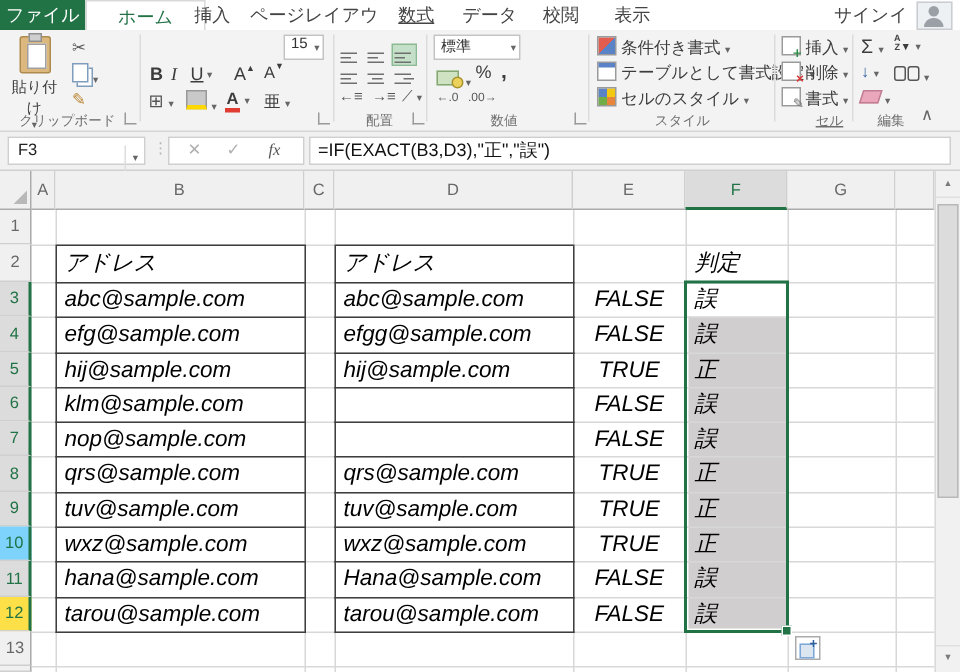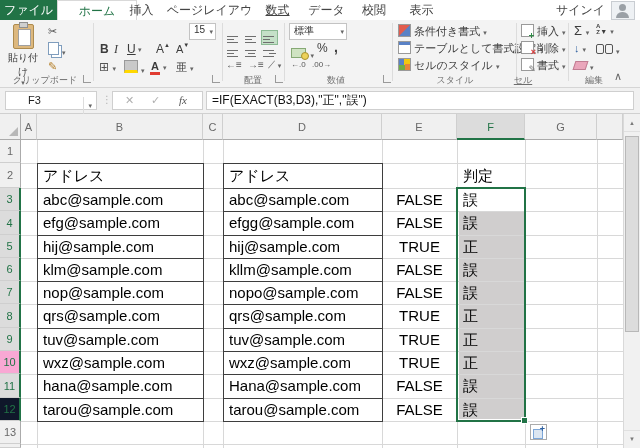--- a/index.html
+++ b/index.html
@@ -40,21 +40,21 @@
   .azx{display:inline-block;font-size:6px;line-height:6px;font-weight:bold;color:#444;text-align:center;}
   .person{position:absolute;width:22px;height:17px;background:#eef1f4;border:1px solid #c9cdd2;}
   .person:before{content:"";position:absolute;left:7px;top:2px;width:7px;height:7px;border-radius:50%;background:#9aa0a6;}
   .person:after{content:"";position:absolute;left:4px;top:10px;width:13px;height:6px;border-radius:6px 6px 0 0;background:#9aa0a6;}
   
   #fbar{position:absolute;left:0;top:88px;width:640px;height:26px;background:#f1f1f1;border-bottom:1px solid #d0d0d0;box-sizing:border-box;}
   .fbox{position:absolute;top:3px;height:19px;background:#fff;border:1px solid #cfcfcf;box-sizing:border-box;font-size:11px;line-height:17px;}
   
   #sheet{position:absolute;left:0;top:0;width:640px;height:448px;pointer-events:none;}
   #sheet > div{pointer-events:auto;}
-  .cellTxt{font-size:15px;color:#000;white-space:nowrap;overflow:hidden;}
+  .cellTxt{font-size:15px;color:#000;white-space:nowrap;overflow:hidden;font-style:italic;}
   .hdr{font-size:11px;color:#686868;text-align:center;box-sizing:border-box;}
 </style>
 </head>
 <body>
 
 <div id="app">
 
   <div id="tabbar">
     <div class="tab file" style="left:0;width:57px;">ファイル</div>
     <div class="tab active" style="left:57px;width:80px;">ホーム</div>
@@ -153,35 +153,35 @@
 
     <div class="rbtn" style="left:398px;top:4px;"><span class="sicon cf"></span><span>条件付き書式</span> <span class="arrow">▾</span></div>
     <div class="rbtn" style="left:398px;top:21px;"><span class="sicon tbl"></span><span>テーブルとして書式設定</span> <span class="arrow">▾</span></div>
     <div class="rbtn" style="left:398px;top:38px;"><span class="sicon styles"></span><span>セルのスタイル</span> <span class="arrow">▾</span></div>
     <div class="grp-label" style="left:394px;width:122px;">スタイル</div>
     <div class="gdiv" style="left:516px;"></div>
 
     <div class="rbtn" style="left:521px;top:4px;"><span class="sicon"><span class="mini" style="color:#2e8b46;">＋</span></span><span>挿入</span> <span class="arrow">▾</span></div>
     <div class="rbtn" style="left:521px;top:21px;"><span class="sicon"><span class="mini" style="color:#d33;">×</span></span><span>削除</span> <span class="arrow">▾</span></div>
     <div class="rbtn" style="left:521px;top:38px;"><span class="sicon"><span class="mini" style="color:#777;">✎</span></span><span>書式</span> <span class="arrow">▾</span></div>
-    <div class="grp-label" style="left:498px;width:50px;text-decoration:underline;">セル</div>
+    <div class="grp-label" style="left:528px;width:50px;text-decoration:underline;">セル</div>
     <div class="gdiv" style="left:568px;"></div>
 
     <div class="rbtn" style="left:574px;top:3px;font-size:13px;"><span>Σ</span> <span class="arrow">▾</span></div>
     <div class="rbtn" style="left:574px;top:22px;color:#2e5f9e;font-weight:bold;">↓ <span class="arrow">▾</span></div>
     <div class="rbtn" style="left:574px;top:40px;"><span class="eraser"></span> <span class="arrow">▾</span></div>
     <div class="rbtn" style="left:596px;top:3px;"><span class="azx">A<br>Z</span><span style="font-size:7px;">▼</span> <span class="arrow">▾</span></div>
     <div class="rbtn" style="left:596px;top:24px;"><span class="binoc"></span><span class="binoc" style="margin-left:1px;"></span> <span class="arrow">▾</span></div>
     <div class="grp-label" style="left:566px;width:56px;">編集</div>
 
     <div class="abs" style="left:614px;top:50px;font-size:11px;color:#666;">∧</div>
   </div>
 
   <div id="fbar">
-    <div class="fbox" style="left:5px;width:92px;padding-left:22px;">
+    <div class="fbox" style="left:5px;width:92px;padding-left:6px;">
       <span>F3</span>
       <span class="arrow" style="position:absolute;right:4px;top:5px;border-left:1px solid #ddd;padding-left:4px;">▾</span>
     </div>
     <div class="abs" style="left:102px;top:6px;color:#b5b5b5;font-size:10px;">⋮</div>
     <div class="fbox" style="left:112px;width:91px;">
       <span style="position:absolute;left:12px;color:#b0b0b0;">✕</span>
       <span style="position:absolute;left:38px;color:#b0b0b0;">✓</span>
       <span style="position:absolute;left:66px;font-style:italic;font-family:'Liberation Serif',serif;color:#555;">fx</span>
     </div>
     <div class="fbox" style="left:206px;width:428px;padding-left:5px;font-size:12px;color:#111;">=IF(EXACT(B3,D3),"正","誤")</div>
@@ -240,25 +240,23 @@
       <div class="cellTxt" style="position: absolute; box-sizing: border-box; left: 458px; top: 188px; width: 66px; height: 23px; line-height: 23px; padding-left: 5px; text-align: left;">誤</div>
       <div class="cellTxt" style="position: absolute; box-sizing: border-box; left: 38px; top: 211px; width: 164px; height: 24px; line-height: 24px; padding-left: 5px; text-align: left;">efg@sample.com</div>
       <div class="cellTxt" style="position: absolute; box-sizing: border-box; left: 224px; top: 211px; width: 157px; height: 24px; line-height: 24px; padding-left: 5px; text-align: left;">efgg@sample.com</div>
       <div class="cellTxt" style="position: absolute; box-sizing: border-box; left: 383px; top: 211px; width: 73px; height: 24px; line-height: 24px; padding-left: 0px; text-align: center;">FALSE</div>
       <div class="cellTxt" style="position: absolute; box-sizing: border-box; left: 458px; top: 211px; width: 66px; height: 24px; line-height: 24px; padding-left: 5px; text-align: left;">誤</div>
       <div class="cellTxt" style="position: absolute; box-sizing: border-box; left: 38px; top: 235px; width: 164px; height: 23px; line-height: 23px; padding-left: 5px; text-align: left;">hij@sample.com</div>
       <div class="cellTxt" style="position: absolute; box-sizing: border-box; left: 224px; top: 235px; width: 157px; height: 23px; line-height: 23px; padding-left: 5px; text-align: left;">hij@sample.com</div>
       <div class="cellTxt" style="position: absolute; box-sizing: border-box; left: 383px; top: 235px; width: 73px; height: 23px; line-height: 23px; padding-left: 0px; text-align: center;">TRUE</div>
       <div class="cellTxt" style="position: absolute; box-sizing: border-box; left: 458px; top: 235px; width: 66px; height: 23px; line-height: 23px; padding-left: 5px; text-align: left;">正</div>
       <div class="cellTxt" style="position: absolute; box-sizing: border-box; left: 38px; top: 258px; width: 164px; height: 23px; line-height: 23px; padding-left: 5px; text-align: left;">klm@sample.com</div>
-      <div class="cellTxt" style="position: absolute; box-sizing: border-box; left: 224px; top: 258px; width: 157px; height: 23px; line-height: 23px; padding-left: 5px; text-align: left;">kllm@sample.com</div>
       <div class="cellTxt" style="position: absolute; box-sizing: border-box; left: 383px; top: 258px; width: 73px; height: 23px; line-height: 23px; padding-left: 0px; text-align: center;">FALSE</div>
       <div class="cellTxt" style="position: absolute; box-sizing: border-box; left: 458px; top: 258px; width: 66px; height: 23px; line-height: 23px; padding-left: 5px; text-align: left;">誤</div>
       <div class="cellTxt" style="position: absolute; box-sizing: border-box; left: 38px; top: 281px; width: 164px; height: 23px; line-height: 23px; padding-left: 5px; text-align: left;">nop@sample.com</div>
-      <div class="cellTxt" style="position: absolute; box-sizing: border-box; left: 224px; top: 281px; width: 157px; height: 23px; line-height: 23px; padding-left: 5px; text-align: left;">nopo@sample.com</div>
       <div class="cellTxt" style="position: absolute; box-sizing: border-box; left: 383px; top: 281px; width: 73px; height: 23px; line-height: 23px; padding-left: 0px; text-align: center;">FALSE</div>
       <div class="cellTxt" style="position: absolute; box-sizing: border-box; left: 458px; top: 281px; width: 66px; height: 23px; line-height: 23px; padding-left: 5px; text-align: left;">誤</div>
       <div class="cellTxt" style="position: absolute; box-sizing: border-box; left: 38px; top: 304px; width: 164px; height: 24px; line-height: 24px; padding-left: 5px; text-align: left;">qrs@sample.com</div>
       <div class="cellTxt" style="position: absolute; box-sizing: border-box; left: 224px; top: 304px; width: 157px; height: 24px; line-height: 24px; padding-left: 5px; text-align: left;">qrs@sample.com</div>
       <div class="cellTxt" style="position: absolute; box-sizing: border-box; left: 383px; top: 304px; width: 73px; height: 24px; line-height: 24px; padding-left: 0px; text-align: center;">TRUE</div>
       <div class="cellTxt" style="position: absolute; box-sizing: border-box; left: 458px; top: 304px; width: 66px; height: 24px; line-height: 24px; padding-left: 5px; text-align: left;">正</div>
       <div class="cellTxt" style="position: absolute; box-sizing: border-box; left: 38px; top: 328px; width: 164px; height: 23px; line-height: 23px; padding-left: 5px; text-align: left;">tuv@sample.com</div>
       <div class="cellTxt" style="position: absolute; box-sizing: border-box; left: 224px; top: 328px; width: 157px; height: 23px; line-height: 23px; padding-left: 5px; text-align: left;">tuv@sample.com</div>
       <div class="cellTxt" style="position: absolute; box-sizing: border-box; left: 383px; top: 328px; width: 73px; height: 23px; line-height: 23px; padding-left: 0px; text-align: center;">TRUE</div>
       <div class="cellTxt" style="position: absolute; box-sizing: border-box; left: 458px; top: 328px; width: 66px; height: 23px; line-height: 23px; padding-left: 5px; text-align: left;">正</div>
@@ -282,23 +280,23 @@
       </div>
       <div class="hdr" style="position: absolute; box-sizing: border-box; left: 0px; top: 140px; width: 21px; height: 23px; line-height: 23px; background: rgb(240, 240, 240); border-right: 1px solid rgb(171, 171, 171); border-bottom: 1px solid rgb(207, 207, 207); color: rgb(104, 104, 104);">1</div>
       <div class="hdr" style="position: absolute; box-sizing: border-box; left: 0px; top: 163px; width: 21px; height: 25px; line-height: 25px; background: rgb(240, 240, 240); border-right: 1px solid rgb(171, 171, 171); border-bottom: 1px solid rgb(207, 207, 207); color: rgb(104, 104, 104);">2</div>
       <div class="hdr" style="position: absolute; box-sizing: border-box; left: 0px; top: 188px; width: 21px; height: 23px; line-height: 23px; background: rgb(220, 220, 220); border-right: 2px solid rgb(33, 115, 70); border-bottom: 1px solid rgb(207, 207, 207); color: rgb(33, 115, 70);">3</div>
       <div class="hdr" style="position: absolute; box-sizing: border-box; left: 0px; top: 211px; width: 21px; height: 24px; line-height: 24px; background: rgb(220, 220, 220); border-right: 2px solid rgb(33, 115, 70); border-bottom: 1px solid rgb(207, 207, 207); color: rgb(33, 115, 70);">4</div>
       <div class="hdr" style="position: absolute; box-sizing: border-box; left: 0px; top: 235px; width: 21px; height: 23px; line-height: 23px; background: rgb(220, 220, 220); border-right: 2px solid rgb(33, 115, 70); border-bottom: 1px solid rgb(207, 207, 207); color: rgb(33, 115, 70);">5</div>
       <div class="hdr" style="position: absolute; box-sizing: border-box; left: 0px; top: 258px; width: 21px; height: 23px; line-height: 23px; background: rgb(220, 220, 220); border-right: 2px solid rgb(33, 115, 70); border-bottom: 1px solid rgb(207, 207, 207); color: rgb(33, 115, 70);">6</div>
       <div class="hdr" style="position: absolute; box-sizing: border-box; left: 0px; top: 281px; width: 21px; height: 23px; line-height: 23px; background: rgb(220, 220, 220); border-right: 2px solid rgb(33, 115, 70); border-bottom: 1px solid rgb(207, 207, 207); color: rgb(33, 115, 70);">7</div>
       <div class="hdr" style="position: absolute; box-sizing: border-box; left: 0px; top: 304px; width: 21px; height: 24px; line-height: 24px; background: rgb(220, 220, 220); border-right: 2px solid rgb(33, 115, 70); border-bottom: 1px solid rgb(207, 207, 207); color: rgb(33, 115, 70);">8</div>
       <div class="hdr" style="position: absolute; box-sizing: border-box; left: 0px; top: 328px; width: 21px; height: 23px; line-height: 23px; background: rgb(220, 220, 220); border-right: 2px solid rgb(33, 115, 70); border-bottom: 1px solid rgb(207, 207, 207); color: rgb(33, 115, 70);">9</div>
-      <div class="hdr" style="position: absolute; box-sizing: border-box; left: 0px; top: 351px; width: 21px; height: 23px; line-height: 23px; background: #f9a8d4; border-right: 2px solid rgb(33, 115, 70); border-bottom: 1px solid rgb(207, 207, 207); color: rgb(33, 115, 70);">10</div>
+      <div class="hdr" style="position: absolute; box-sizing: border-box; left: 0px; top: 351px; width: 21px; height: 23px; line-height: 23px; background: #7dd3fc; border-right: 2px solid rgb(33, 115, 70); border-bottom: 1px solid rgb(207, 207, 207); color: rgb(33, 115, 70);">10</div>
       <div class="hdr" style="position: absolute; box-sizing: border-box; left: 0px; top: 374px; width: 21px; height: 24px; line-height: 24px; background: rgb(220, 220, 220); border-right: 2px solid rgb(33, 115, 70); border-bottom: 1px solid rgb(207, 207, 207); color: rgb(33, 115, 70);">11</div>
-      <div class="hdr" style="position: absolute; box-sizing: border-box; left: 0px; top: 398px; width: 21px; height: 23px; line-height: 23px; background: #0f172a; border-right: 2px solid rgb(33, 115, 70); border-bottom: 1px solid rgb(207, 207, 207); color: rgb(33, 115, 70);">12</div>
+      <div class="hdr" style="position: absolute; box-sizing: border-box; left: 0px; top: 398px; width: 21px; height: 23px; line-height: 23px; background: #fde047; border-right: 2px solid rgb(33, 115, 70); border-bottom: 1px solid rgb(207, 207, 207); color: rgb(33, 115, 70);">12</div>
       <div class="hdr" style="position: absolute; box-sizing: border-box; left: 0px; top: 421px; width: 21px; height: 23px; line-height: 23px; background: rgb(240, 240, 240); border-right: 1px solid rgb(171, 171, 171); border-bottom: 1px solid rgb(207, 207, 207); color: rgb(104, 104, 104);">13</div>
       <div class="hdr" style="position: absolute; box-sizing: border-box; left: 0px; top: 444px; width: 21px; height: 4px; line-height: 4px; background: rgb(240, 240, 240); border-right: 1px solid rgb(171, 171, 171); border-bottom: 1px solid rgb(207, 207, 207); color: rgb(104, 104, 104);"></div>
       <div class="hdr" style="position: absolute; box-sizing: border-box; left: 21px; top: 114px; width: 16px; height: 26px; line-height: 26px; background: rgb(240, 240, 240); border-right: 1px solid rgb(207, 207, 207); border-bottom: 1px solid rgb(171, 171, 171); color: rgb(104, 104, 104);">A</div>
       <div class="hdr" style="position: absolute; box-sizing: border-box; left: 37px; top: 114px; width: 166px; height: 26px; line-height: 26px; background: rgb(240, 240, 240); border-right: 1px solid rgb(207, 207, 207); border-bottom: 1px solid rgb(171, 171, 171); color: rgb(104, 104, 104);">B</div>
       <div class="hdr" style="position: absolute; box-sizing: border-box; left: 203px; top: 114px; width: 20px; height: 26px; line-height: 26px; background: rgb(240, 240, 240); border-right: 1px solid rgb(207, 207, 207); border-bottom: 1px solid rgb(171, 171, 171); color: rgb(104, 104, 104);">C</div>
       <div class="hdr" style="position: absolute; box-sizing: border-box; left: 223px; top: 114px; width: 159px; height: 26px; line-height: 26px; background: rgb(240, 240, 240); border-right: 1px solid rgb(207, 207, 207); border-bottom: 1px solid rgb(171, 171, 171); color: rgb(104, 104, 104);">D</div>
       <div class="hdr" style="position: absolute; box-sizing: border-box; left: 382px; top: 114px; width: 75px; height: 26px; line-height: 26px; background: rgb(240, 240, 240); border-right: 1px solid rgb(207, 207, 207); border-bottom: 1px solid rgb(171, 171, 171); color: rgb(104, 104, 104);">E</div>
       <div class="hdr" style="position: absolute; box-sizing: border-box; left: 457px; top: 114px; width: 68px; height: 26px; line-height: 26px; background: rgb(220, 220, 220); border-right: 1px solid rgb(207, 207, 207); border-bottom: 2px solid rgb(33, 115, 70); color: rgb(33, 115, 70);">F</div>
       <div class="hdr" style="position: absolute; box-sizing: border-box; left: 525px; top: 114px; width: 72px; height: 26px; line-height: 26px; background: rgb(240, 240, 240); border-right: 1px solid rgb(207, 207, 207); border-bottom: 1px solid rgb(171, 171, 171); color: rgb(104, 104, 104);">G</div>
       <div class="hdr" style="position: absolute; box-sizing: border-box; left: 597px; top: 114px; width: 26px; height: 26px; line-height: 26px; background: rgb(240, 240, 240); border-right: 1px solid rgb(207, 207, 207); border-bottom: 1px solid rgb(171, 171, 171); color: rgb(104, 104, 104);"></div>

